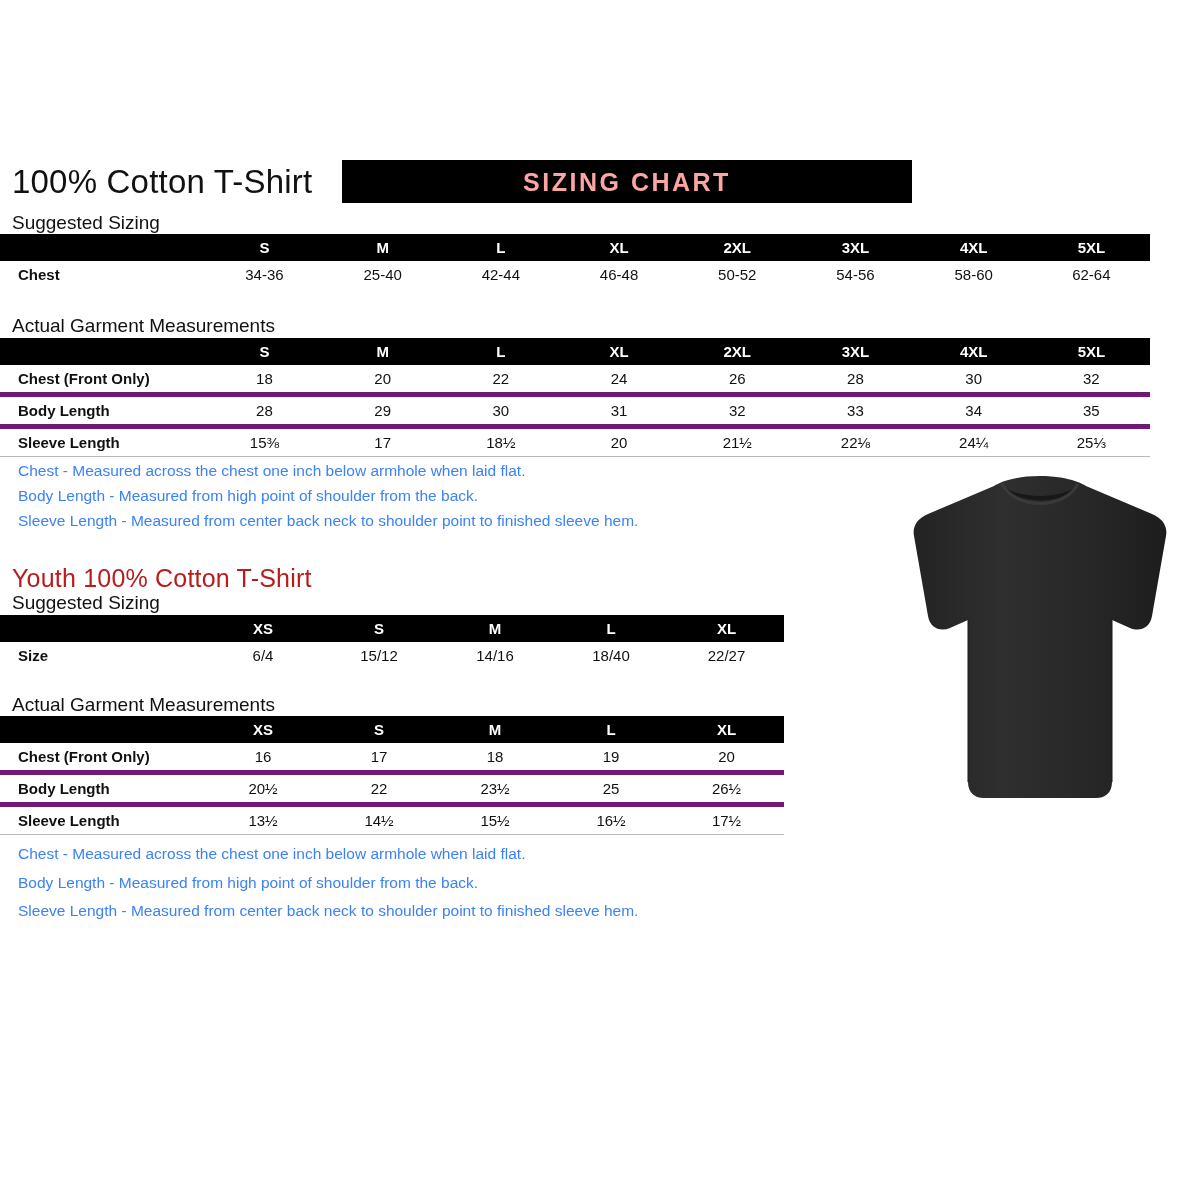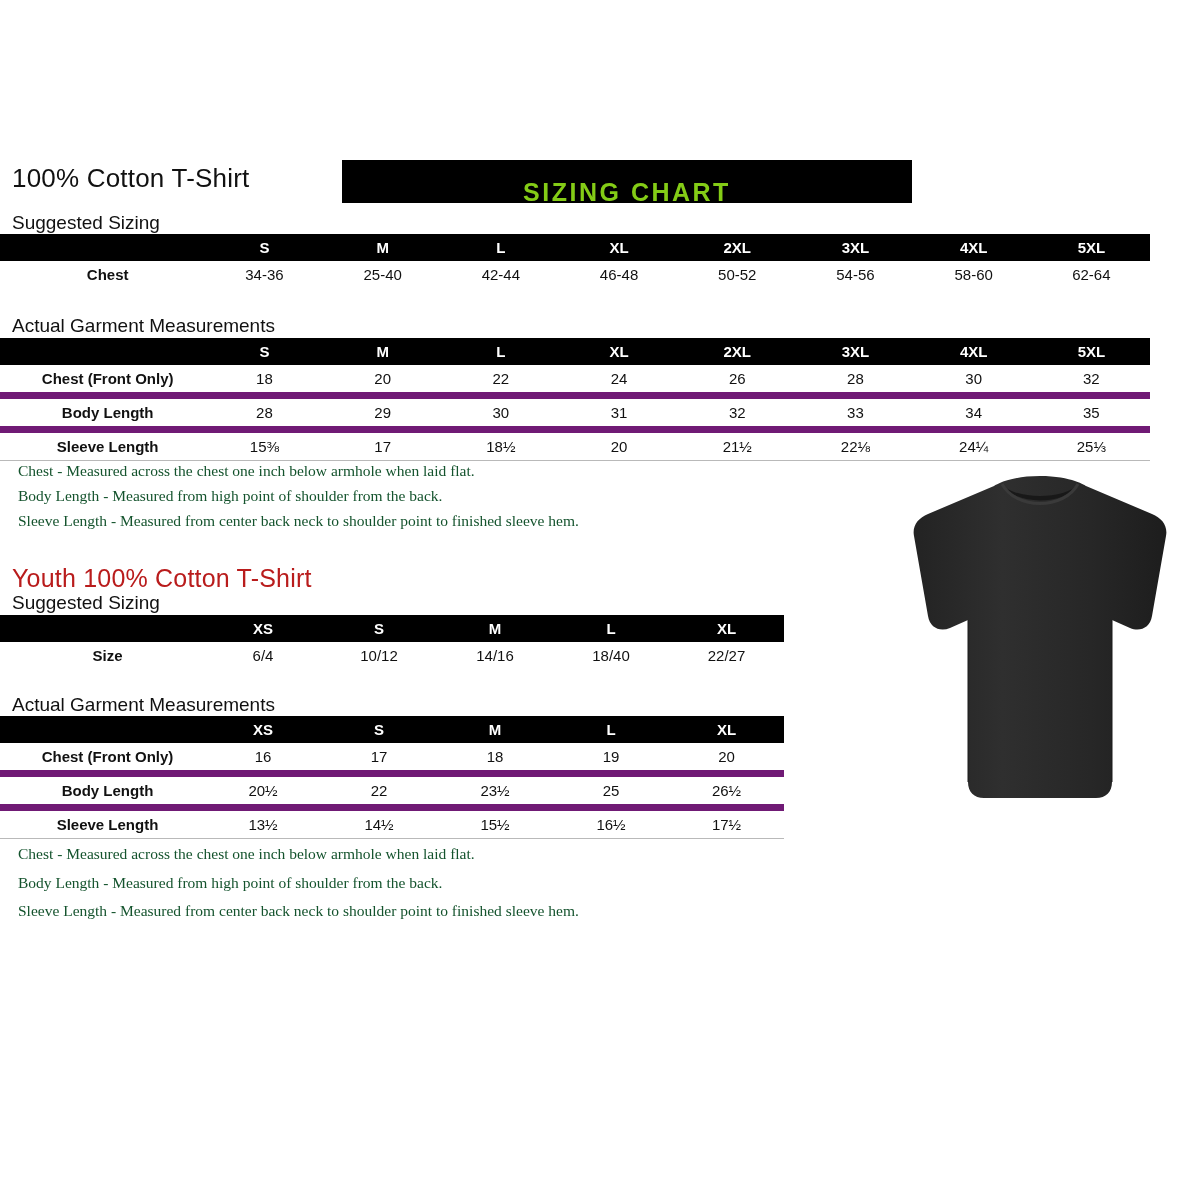--- a/index.html
+++ b/index.html
@@ -27,45 +27,44 @@
     position: absolute;
     left: 12px;
     top: 160px;
     width: 1176px;
     height: 44px;
   }
   .main-title {
     position: absolute;
     left: 0;
     top: 3px;
-    font-size: 26px;
+    font-size: 33px;
     font-weight: 400;
     letter-spacing: 0.2px;
     color: #111;
     white-space: nowrap;
   }
   .sizing-banner {
     position: absolute;
     left: 330px;
     top: 0;
     width: 570px;
     height: 43px;
     background: #000000;
   }
   .sizing-banner span {
     position: absolute;
     left: 0;
     right: 0;
     top: 8px;
     text-align: center;
-    color: #84cc16;
+    color: #fca5a5;
     font-size: 25px;
     font-weight: bold;
     letter-spacing: 2.5px;
-    margin-top: 10px;
   }
 
   
   .section-label {
     position: absolute;
     font-size: 19px;
     color: #111;
     white-space: nowrap;
   }
 
@@ -91,46 +90,45 @@
     font-size: 15px;
     height: 27px;
   }
   .tbl thead th.lead {
     background: #000000;
     color: #ffffff;
     text-align: left;
     padding-left: 6px;
   }
   .tbl td.rowhead {
-    text-align: center;
-    padding-left: 10px;
+    text-align: left;
+    padding-left: 18px;
     font-weight: bold;
     font-size: 15px;
     color: #111;
   }
   .tbl td {
     color: #111;
   }
   .ruled tbody tr {
-    border-bottom: 7px solid #701a75;
+    border-bottom: 5px solid #701a75;
   }
   .ruled tbody tr:last-child {
     border-bottom: 1px solid #b9b9b9;
   }
   .plain tbody tr {
     border-bottom: none;
   }
 
   
   .note {
     position: absolute;
     font-size: 15.5px;
-    color: #14532d;
+    color: #3b82f6;
     white-space: nowrap;
-    font-family: Liberation Serif, serif;
   }
 
   
   .youth-title {
     position: absolute;
     left: 12px;
     top: 564px;
     font-size: 25px;
     font-weight: 400;
     letter-spacing: 0.2px;
@@ -289,21 +287,21 @@
         <th>S</th>
         <th>M</th>
         <th>L</th>
         <th>XL</th>
       </tr>
     </thead>
     <tbody>
       <tr>
         <td class="rowhead">Size</td>
         <td>6/4</td>
-        <td>10/12</td>
+        <td>15/12</td>
         <td>14/16</td>
         <td>18/40</td>
         <td>22/27</td>
       </tr>
     </tbody>
   </table>
 
   <div class="section-label" style="left:12px; top:694px;">Actual Garment Measurements</div>
 
   <table class="tbl ruled" style="left:0px; top:716px; width:784px;">

